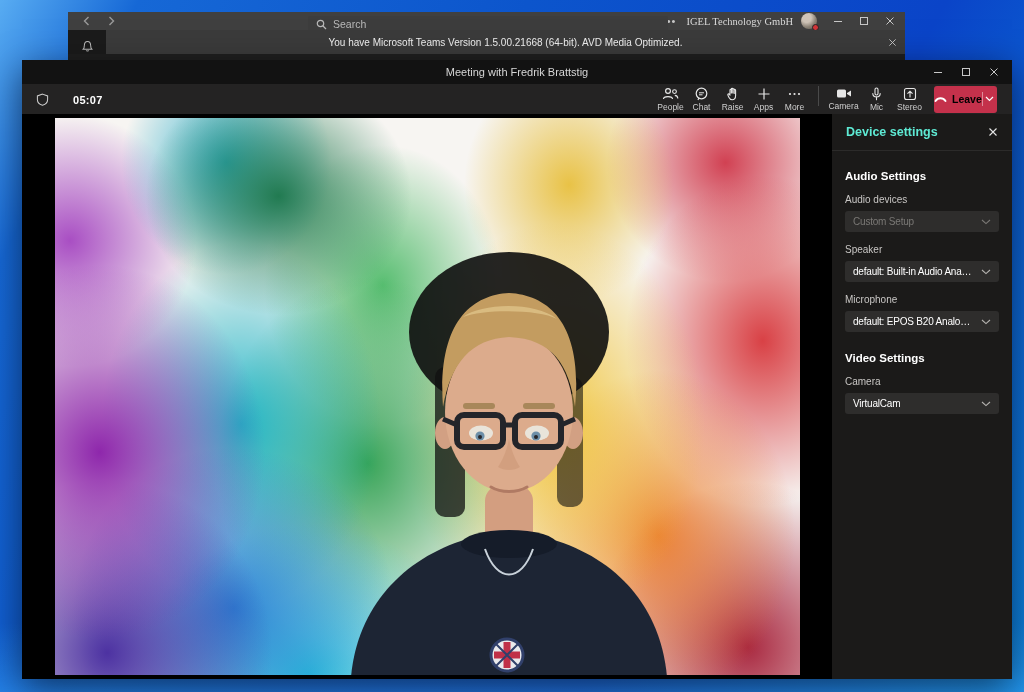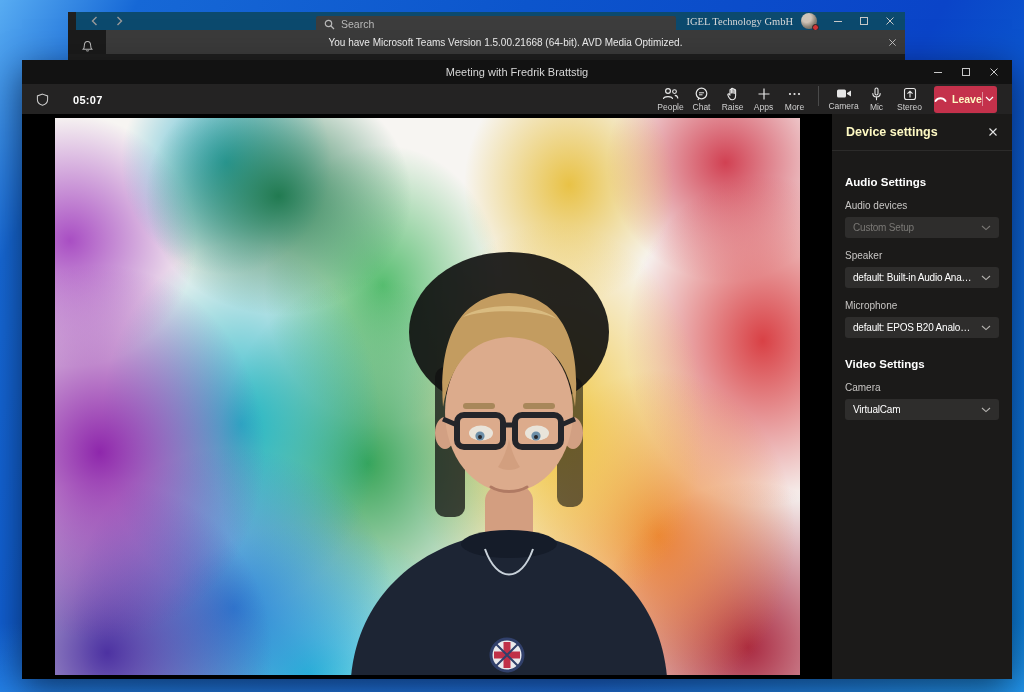--- a/index.html
+++ b/index.html
@@ -8,21 +8,21 @@
     font-family:"Liberation Sans", sans-serif;
     position:relative;
     background:
       linear-gradient(to bottom, rgba(255,255,255,0) 90%, rgba(60,170,255,.45) 100%),
       linear-gradient(118deg, #58acf2 0%, #1668d6 10%, #0c55cc 38%, #0a44c8 68%, #0e86e0 100%);
   }
   .abs { position:absolute; }
 
   
   .bg-window { left:68px; top:12px; width:837px; height:48px; background:#1f1f1f; }
-  .bg-titlebar { height:18px; background:#0c4a6e; display:flex; align-items:center; position:relative;margin-left:8px; }
+  .bg-titlebar { height:18px; background:#404040; display:flex; align-items:center; position:relative; }
   .navbtns { display:flex; gap:14px; padding-left:14px; color:#9a9a9a; }
   .navbtns svg { display:block; }
   .searchbox {
     position:absolute; left:240px; top:4px; width:360px; height:16px;
     background:#3d3d3d; border-radius:2px; display:flex; align-items:center;
     gap:6px; padding-left:8px; color:#b9b9b9; font-size:10.5px;
   }
   .bg-right { margin-left:auto; display:flex; align-items:center; height:100%; }
   .dots { color:#c8c8c8; font-size:11px; letter-spacing:1px; padding:0 8px; }
   .orgname { color:#dadada; font-size:10.5px; padding:0 8px 0 2px;font-family:Liberation Serif, serif; }
@@ -50,21 +50,21 @@
 
   .toolbar { height:30px; background:#242323; display:flex; align-items:center; }
   .timer-wrap { display:flex; align-items:flex-end; gap:24px; padding-left:14px; color:#ffffff; }
   .timer { font-size:11px; font-weight:bold; letter-spacing:.3px; }
   .tb-right { margin-left:auto; display:flex; align-items:center; padding-right:15px; }
   .tb-btn { width:31px; display:flex; flex-direction:column; align-items:center; gap:1px; color:#e6e6e6; cursor:default; }
   .tb-btn .lbl { font-size:8.5px; color:#cfcfcf; }
   .tb-div { width:1px; height:20px; background:#4a4a4a; margin:0 8px 6px 8px; }
   .tb-btn.wide { width:33px; }
   .leave-btn { margin-left:8px; height:27px; width:63px; background:#c4314b; border-radius:3px;
-    display:flex; align-items:center; color:#fef9c3; }
+    display:flex; align-items:center; color:#000000; }
   .leave-main { flex:1; display:flex; align-items:center; justify-content:center; gap:5px;
     font-size:10.5px; font-weight:bold; }
   .leave-sep { width:1px; height:14px; background:rgba(255,255,255,.45); }
   .leave-chev { width:15px; display:flex; align-items:center; justify-content:center; }
 
   .meet-content { flex:1; display:flex; min-height:0; }
   .stage { flex:1; background:#000000; display:flex; align-items:center; justify-content:center; }
   .video { width:745px; height:557px; position:relative; overflow:hidden;
     background-color:#f7f5f2;
     background-image:
@@ -83,21 +83,21 @@
       radial-gradient(190px 230px at 81% 75%, rgba(235,120,35,.9) 0%, rgba(235,120,35,0) 72%),
       radial-gradient(190px 230px at 95% 40%, rgba(215,55,60,.95) 0%, rgba(215,55,60,0) 72%),
       radial-gradient(170px 170px at 90% 8%,  rgba(205,45,65,.9) 0%, rgba(205,45,65,0) 70%),
       radial-gradient(210px 220px at 93% 95%, rgba(165,30,55,.95) 0%, rgba(165,30,55,0) 75%);
   }
   .portrait { position:absolute; left:61%; bottom:-2px; transform:translateX(-50%); }
 
   
   .panel { width:180px; background:#1b1a19; display:flex; flex-direction:column; font-size:11px; }
   .panel-head { height:37px; display:flex; align-items:center; padding:0 14px; border-bottom:1px solid #2c2b2a; }
-  .panel-title { color:#fef9c3; font-weight:bold; font-size:12.5px; flex:1; }
+  .panel-title { color:#5eead4; font-weight:bold; font-size:12.5px; flex:1; }
   .panel-close { color:#e6e6e6; display:flex; align-items:center; }
   .panel-body { padding:13px 13px 0 13px; }
   .sec-head { color:#ffffff; font-weight:bold; font-size:11.5px; }
   .fld-label { color:#c8c6c4; font-size:10px; margin-top:12px; }
   .dropdown { margin-top:6px; height:21px; background:#2e2d2c; border-radius:3px;
     display:flex; align-items:center; padding:0 8px; gap:8px; }
   .dd-value { flex:1; color:#ffffff; font-size:10px; letter-spacing:-.2px;
     white-space:nowrap; overflow:hidden; text-overflow:ellipsis; }
   .dropdown.disabled .dd-value { color:#7a7875; }
   .dropdown .chev { color:#b5b3b0; display:flex; }
@@ -355,21 +355,21 @@
     <div class="panel">
       <div class="panel-head">
         <span class="panel-title">Device settings</span>
         <span class="panel-close">
           <svg width="10" height="10" viewBox="0 0 10 10">
               <path d="M1.5 1.5 L8.5 8.5 M8.5 1.5 L1.5 8.5" stroke="currentColor" stroke-width="1.1"></path>
             </svg>
         </span>
       </div>
       <div class="panel-body">
-        <div class="sec-head" style="margin-top:12px;">Audio Settings</div>
+        <div class="sec-head" style="margin-top:6px;">Audio Settings</div>
 
         <div class="fld-label">Audio devices</div>
         <div class="dropdown disabled">
           <span class="dd-value">Custom Setup</span>
           <span class="chev">
             <svg width="10" height="6" viewBox="0 0 10 6">
                 <path d="M1 1 L5 4.6 L9 1" fill="none" stroke="currentColor" stroke-width="1.1"></path>
               </svg>
           </span>
         </div>

